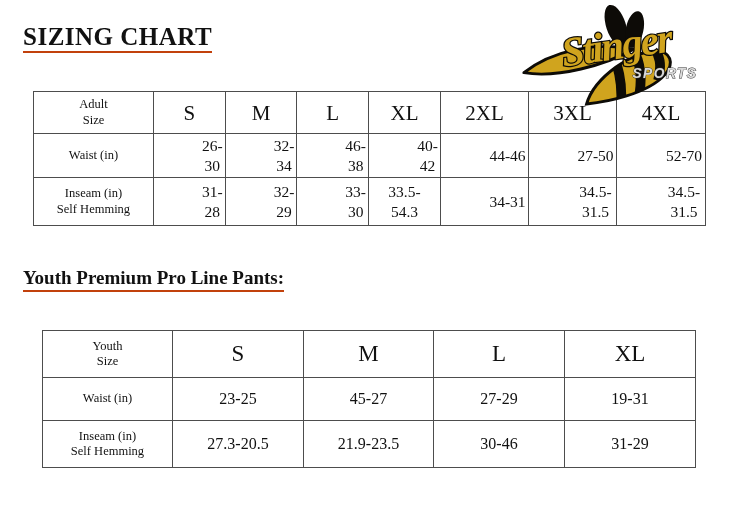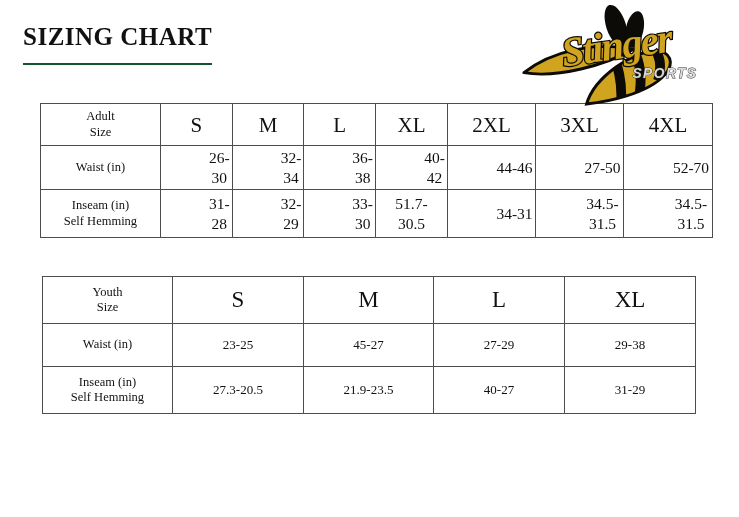--- a/index.html
+++ b/index.html
@@ -10,43 +10,43 @@
     color:#111;
     position:relative;
     overflow:hidden;
   }
   .content { padding:24px 0 0 23px; }
 
   h1.page-title {
     font-size:25px; font-weight:bold; margin:0; line-height:1.05;
     letter-spacing:0.5px;
   }
-  .uline { border-bottom:2px solid #14532d; padding-bottom:13px; display:inline-block; }
+  .uline { border-bottom:2px solid #c2410c; padding-bottom:1px; display:inline-block; }
   h2.section-heading {
     font-size:19px; font-weight:bold; margin:0; line-height:1.1;
   }
   h2.adult-heading { margin-top:9px; }
   h2.youth-heading { margin-top:42px; }
 
   table.sizing-table {
     border-collapse:collapse; table-layout:fixed;
   }
-  table.adult  { margin:38px 0 0 17px;border-radius:25px; }
+  table.adult  { margin:38px 0 0 10px;border-radius:25px; }
   table.youth  { margin:38px 0 0 19px; }
   .sizing-table th, .sizing-table td {
     border:1px solid #4d4d4d;
     text-align:center; vertical-align:middle;
     font-weight:normal; padding:0 2px; line-height:1.25;
     overflow:hidden;
   }
   .small-label { font-size:12.5px; line-height:1.35; }
   .adult .size-letter { font-size:21px; }
   .youth .size-letter { font-size:23px; }
   .adult .value { font-size:15.5px;padding-left:48px; }
-  .youth .value { font-size:13px;border-radius:20px; }
+  .youth .value { font-size:16px;border-radius:20px; }
   .adult .inseam-row td:nth-child(5) { padding:0 12px; }
 
   .logo-wrap {
     position:absolute; top:2px; left:518px; width:196px; height:108px;
   }
   .logo-wrap svg { width:100%; height:100%; }
   .gold { fill:#d0a41e; }
   .ink  { fill:#0d0b07; }
 </style>
 </head>
@@ -104,42 +104,43 @@
       <th class="size-letter">L</th>
       <th class="size-letter">XL</th>
       <th class="size-letter">2XL</th>
       <th class="size-letter">3XL</th>
       <th class="size-letter">4XL</th>
     </tr>
     <tr style="height:44px">
       <td class="small-label">Waist (in)</td>
       <td class="value">26-30</td>
       <td class="value">32-34</td>
-      <td class="value">36-38</td>
+      <td class="value">46-38</td>
       <td class="value">40-42</td>
       <td class="value">44-46</td>
       <td class="value">27-50</td>
       <td class="value">52-70</td>
     </tr>
     <tr style="height:48px" class="inseam-row">
       <td class="small-label">
         <div>Inseam (in)</div>
         <div>Self Hemming</div>
       </td>
       <td class="value">31-28</td>
       <td class="value">32-29</td>
       <td class="value">33-30</td>
-      <td class="value">51.7-30.5</td>
+      <td class="value">33.5-54.3</td>
       <td class="value">34-31</td>
       <td class="value">34.5-31.5</td>
       <td class="value">34.5-31.5</td>
     </tr>
   </tbody>
     </table>
 
+  <h2 class="section-heading youth-heading"><span class="uline">Youth Premium Pro Line Pants:</span></h2>
 
   <table class="sizing-table youth">
     <colgroup>
       <col style="width:130px">
         <col style="width:131px">
         <col style="width:130px">
         <col style="width:131px">
         <col style="width:131px">
     </colgroup>
     <tbody>
@@ -151,28 +152,28 @@
       <th class="size-letter">S</th>
       <th class="size-letter">M</th>
       <th class="size-letter">L</th>
       <th class="size-letter">XL</th>
     </tr>
     <tr style="height:43px">
       <td class="small-label">Waist (in)</td>
       <td class="value">23-25</td>
       <td class="value">45-27</td>
       <td class="value">27-29</td>
-      <td class="value">29-38</td>
+      <td class="value">19-31</td>
     </tr>
     <tr style="height:47px">
       <td class="small-label">
         <div>Inseam (in)</div>
         <div>Self Hemming</div>
       </td>
       <td class="value">27.3-20.5</td>
       <td class="value">21.9-23.5</td>
-      <td class="value">40-27</td>
+      <td class="value">30-46</td>
       <td class="value">31-29</td>
     </tr>
   </tbody>
     </table>
 
 </div>
 
 </body></html>

